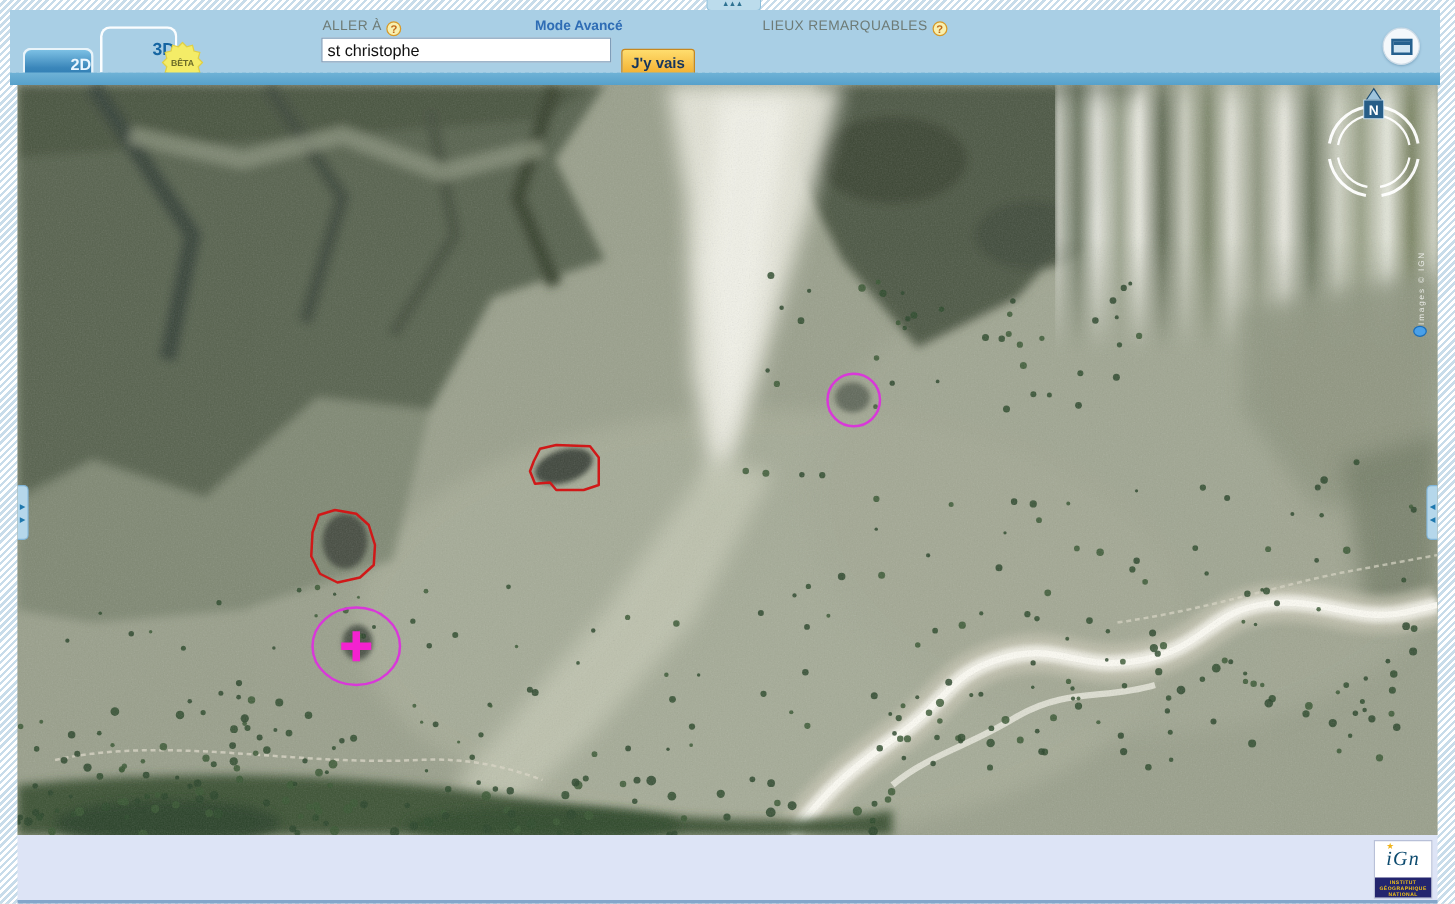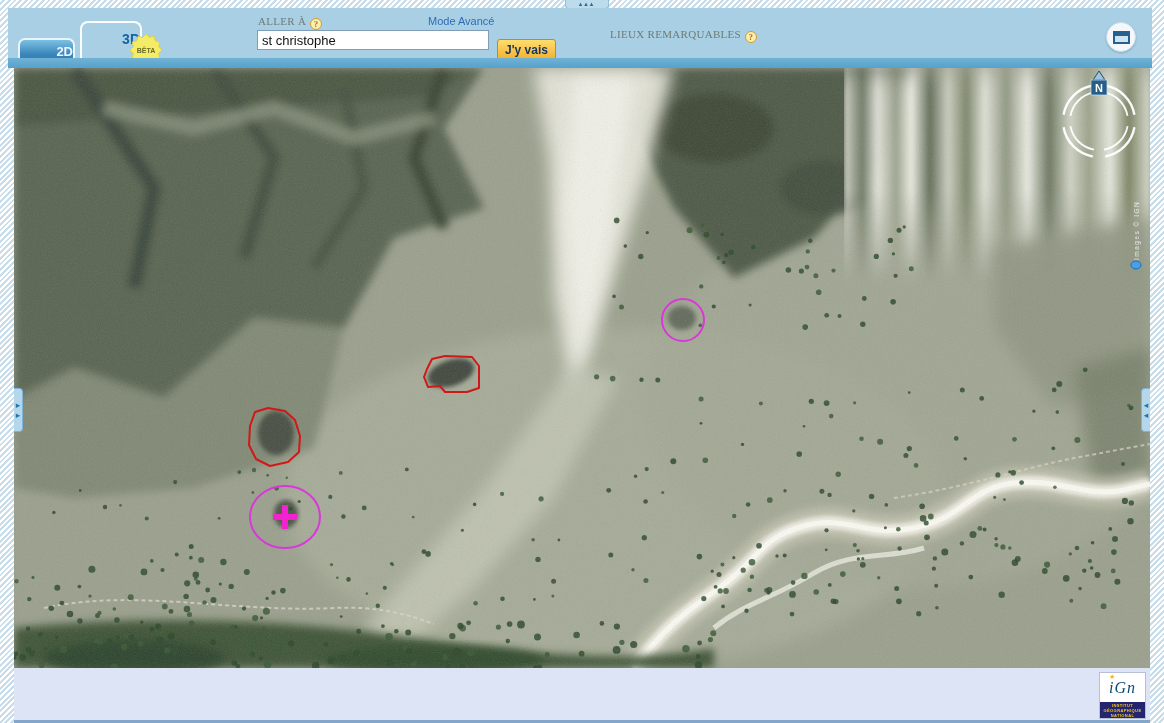--- a/index.html
+++ b/index.html
@@ -50,21 +50,21 @@
     left:72px;top:13px;width:62px;height:37px;
     background:var(--toolbar);
     border:2px solid #fbfdfe;border-bottom:none;
     border-radius:8px 8px 0 0;
     color:var(--accent-blue);font-size:14px;line-height:33px;
   }
   .beta-badge{position:absolute;left:121px;top:25px;width:34px;height:34px;cursor:default;}
   .beta-badge text{font-size:7px;font-weight:bold;fill:#6b6b28;}
 
   .field-label{
-    position:absolute;font-size:11px;color:#6e7b76;letter-spacing:.3px;font-family:Liberation Serif, serif;
+    position:absolute;font-size:11px;color:#6e7b76;letter-spacing:.3px;
   }
   .help-icon{
     display:inline-block;width:12px;height:12px;margin-left:4px;
     background:#f8f0b0;border:1px solid #d89a28;border-radius:50%;
     color:#c06818;font-size:9px;font-weight:bold;text-align:center;line-height:10px;
     vertical-align:-2px;cursor:pointer;
   }
   .goto-input{
     position:absolute;left:249px;top:22px;width:232px;height:20px;
     border:1px solid #7f9db9;background:#fff;font-size:13px;
@@ -73,21 +73,21 @@
   .go-button{
     position:absolute;left:489px;top:21px;height:22px;padding:0 7px;
     background:linear-gradient(#ffe07a,#f7c salut) ;
     background:linear-gradient(#ffdd6e,#f2ae2e);
     border:1px solid #c8881e;border-radius:3px;
     font-size:12px;font-weight:bold;color:#15355e;cursor:pointer;
     font-family:"Liberation Sans",sans-serif;
     margin-top:10px;
   }
   .advanced-link{
-    position:absolute;left:420px;top:7px;font-size:11px;font-weight:normal;
+    position:absolute;left:420px;top:7px;font-size:11px;font-weight:bold;
     color:var(--link-blue);cursor:pointer;
   }
   .select-box{
     position:absolute;left:602px;top:22px;width:244px;height:20px;
     background:#fff;border:1px solid #7f9db9;cursor:pointer;
     font-size:13px;color:#222;line-height:18px;padding-left:5px;
   }
   .select-box .chev{
     position:absolute;right:1px;top:1px;width:18px;height:16px;
     background:linear-gradient(#e4eef7,#b9d3e8);border:1px solid #9ebfd8;
@@ -168,21 +168,21 @@
       <text x="17" y="19.5" text-anchor="middle">BÊTA</text>
     </svg>
 
     <div class="field-label" style="left:250px;top:7px;">
       <span>ALLER À</span><span class="help-icon">?</span>
     </div>
     <div class="advanced-link">Mode Avancé</div>
     <input class="goto-input" value="st christophe" style="">
     <button class="go-button">J'y vais</button>
 
-    <div class="field-label" style="left:602px;top:20px;">
+    <div class="field-label" style="left:602px;top:7px;">
       <span>LIEUX REMARQUABLES</span><span class="help-icon">?</span>
     </div>
 
     <div class="window-button">
       <div class="winicon"></div>
     </div>
   </div>
   <div class="toolbar-strip"></div>
 
   <div class="map">

